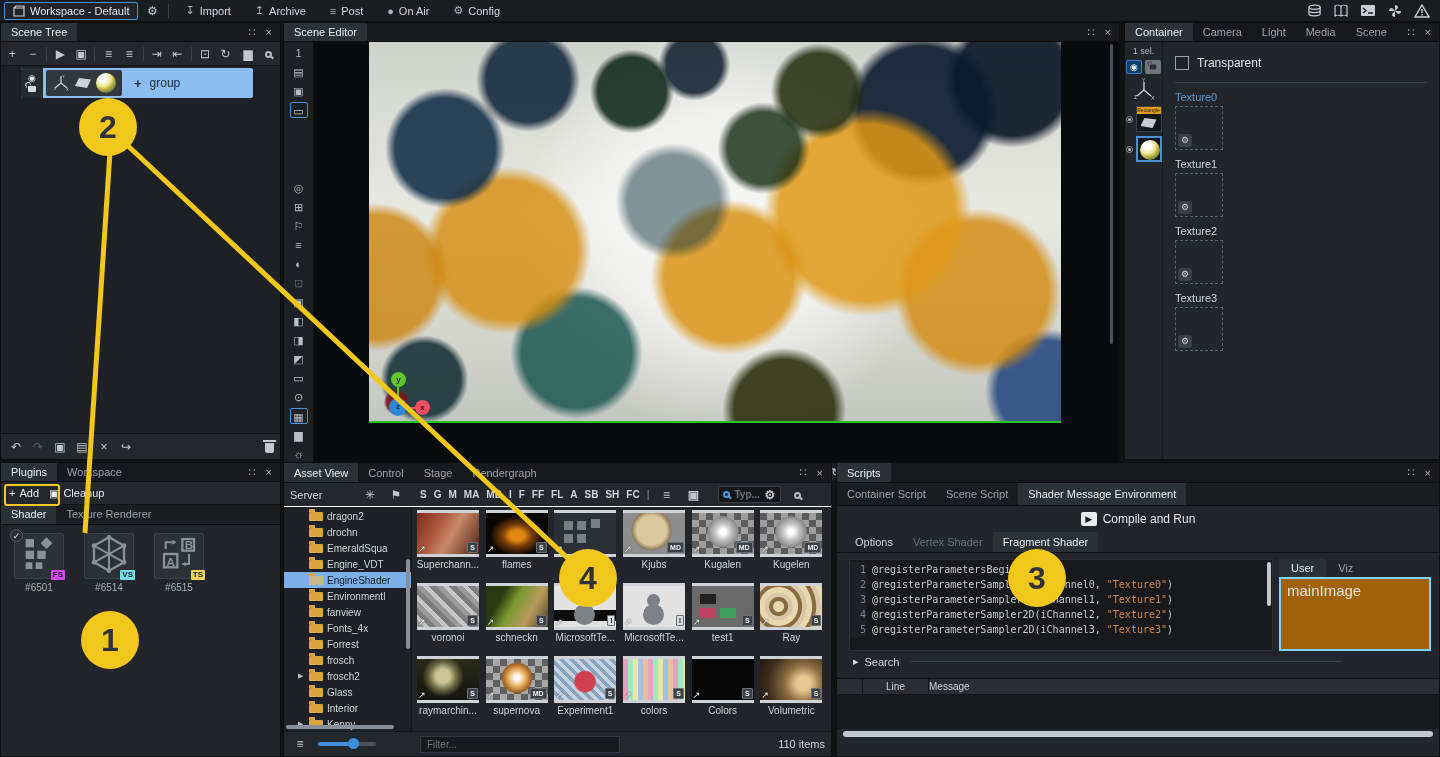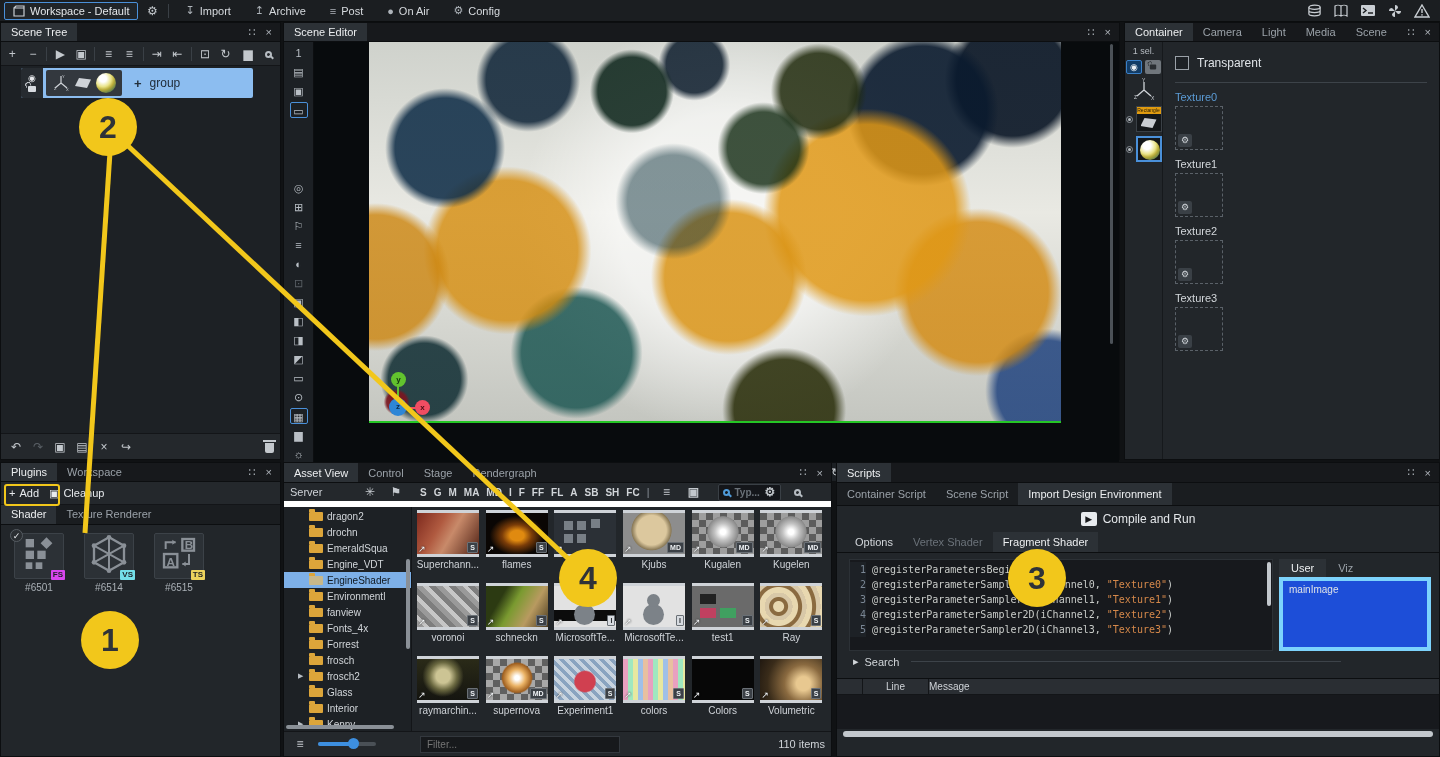--- a/index.html
+++ b/index.html
@@ -133,21 +133,21 @@
   .chkrow{display:flex;align-items:center;gap:8px;color:#dfe3e7;font-size:12px}
   .chk{width:14px;height:14px;border:1px solid #9aa1a8;background:#1d2125}
   .cp-hr{height:1px;background:#3d4349;margin:12px 0 8px 0}
   .texlabel{font-size:11px;color:#d2d6da;margin:4px 0 3px 0}
   .texlabel.link{color:#5b9bd5}
   .texslot{width:48px;height:44px;border:1px dashed #5a6168;position:relative;margin-bottom:8px}
   .texslot .gear{position:absolute;left:2px;bottom:2px;width:14px;height:13px;background:#3a4046;border-radius:2px;color:#cfd3d8;font-size:9px;line-height:13px;text-align:center}
 
   
   #asset-view{left:283px;top:462px;width:549px;height:295px;display:flex;flex-direction:column}
-  #av-sub{height:24px;display:flex;align-items:center;background:#24282c;border-bottom:6px solid #ffffff}
+  #av-sub{height:24px;display:flex;align-items:center;background:#24282c;border-bottom:1px solid #ffffff}
   #av-sub .srv{width:128px;display:flex;align-items:center;padding:0 6px;gap:6px;color:#cfd3d8}
   .letters{display:flex;align-items:center;gap:7px;color:#d2d6da;font-size:10px;font-weight:bold;padding-left:8px}
   .searchbox{display:flex;align-items:center;gap:4px;background:#14161a;border:1px solid #3a4046;border-radius:2px;height:17px;padding:0 4px;margin-left:8px}
   .searchbox .ph{color:#6b7279;font-size:10px}
   #av-body{flex:1;display:flex;min-height:0}
   #av-tree{width:128px;border-right:1px solid #131518;background:#1d2125;position:relative;overflow:hidden;padding-top:1px}
   .frow{display:flex;align-items:center;gap:4px;height:16px;padding-left:14px;white-space:nowrap}
   .frow .arr{width:7px;color:#b6bcc2;font-size:7px}
   .fold{display:inline-block;width:14px;height:9px;background:#dca53a;border-radius:1px;position:relative;flex:none}
   .fold::before{content:'';position:absolute;top:-3px;left:0;width:6px;height:3px;background:#dca53a;border-radius:1px 1px 0 0}
@@ -200,21 +200,21 @@
   #code-zone{display:flex;gap:6px;padding:6px 8px 0 12px;height:98px}
   #code{flex:1;background:#17191d;border:1px solid #2c3136;font-family:"DejaVu Sans Mono",monospace;font-size:10px;position:relative;overflow:hidden;padding:2px 0}
   .cl{display:flex;line-height:15px;white-space:pre}
   .cl .ln{width:16px;text-align:right;color:#7a8694;background:#1d2126;margin-right:6px;flex:none}
   .cl .pre,.cl .post{color:#c9ccc9}
   .cl .str{color:#d5884a}
   #code-scroll{position:absolute;right:1px;top:2px;width:4px;height:44px;background:#c3c8cd;border-radius:2px}
   #sc-right{width:152px;display:flex;flex-direction:column}
   .uvtabs{display:flex}
   .uvtabs .tab{line-height:18px;padding:0 12px}
-  #fnlist{flex:1;background:#1d4ed8;border:4px solid #7dd3fc;color:#dfe3e7;font-size:10px;padding:3px 6px}
+  #fnlist{flex:1;background:#a16207;border:2px solid #7dd3fc;color:#dfe3e7;font-size:15px;padding:3px 6px}
   #search-row{display:flex;align-items:center;gap:6px;padding:4px 8px 0 16px;color:#d2d6da}
   #search-row .rule{flex:1;height:1px;background:#3d4349;margin-left:6px;max-width:430px}
   #msg-area{margin-top:10px;border-top:1px solid #0c0e10}
   #msg-head{height:16px;background:#2a2e33;display:flex;border-bottom:1px solid #131518}
   #msg-head .c0{width:26px;border-right:1px solid #131518}
   #msg-head .c1{width:66px;border-right:1px solid #131518;text-align:center;line-height:16px;font-size:10px;color:#cfd3d8}
   #msg-head .c2{flex:1;line-height:16px;font-size:10px;color:#cfd3d8}
   #msg-body{height:34px;background:#17191d}
   #msg-hscroll{height:6px;margin:2px 6px;background:#c3c8cd;border-radius:3px}
 
@@ -816,21 +816,21 @@
     <div class="tabbar" style="height:20px">
       <div class="tab active" style="line-height:20px">Scripts</div>
       <div class="winbtns">
           <span>∷</span>
           <span>×</span>
         </div>
     </div>
     <div id="sc-tabs">
       <div class="tab">Container Script</div>
       <div class="tab">Scene Script</div>
-      <div class="tab active">Import Design Environment</div>
+      <div class="tab active">Shader Message Environment</div>
     </div>
     <div id="compile-row">
       <span class="compile-ic">▶</span>
       <span>Compile and Run</span>
     </div>
     <div id="shader-tabs">
       <div class="tab" style="color:#d2d6da">Options</div>
       <div class="tab dim">Vertex Shader</div>
       <div class="tab active">Fragment Shader</div>
     </div>

